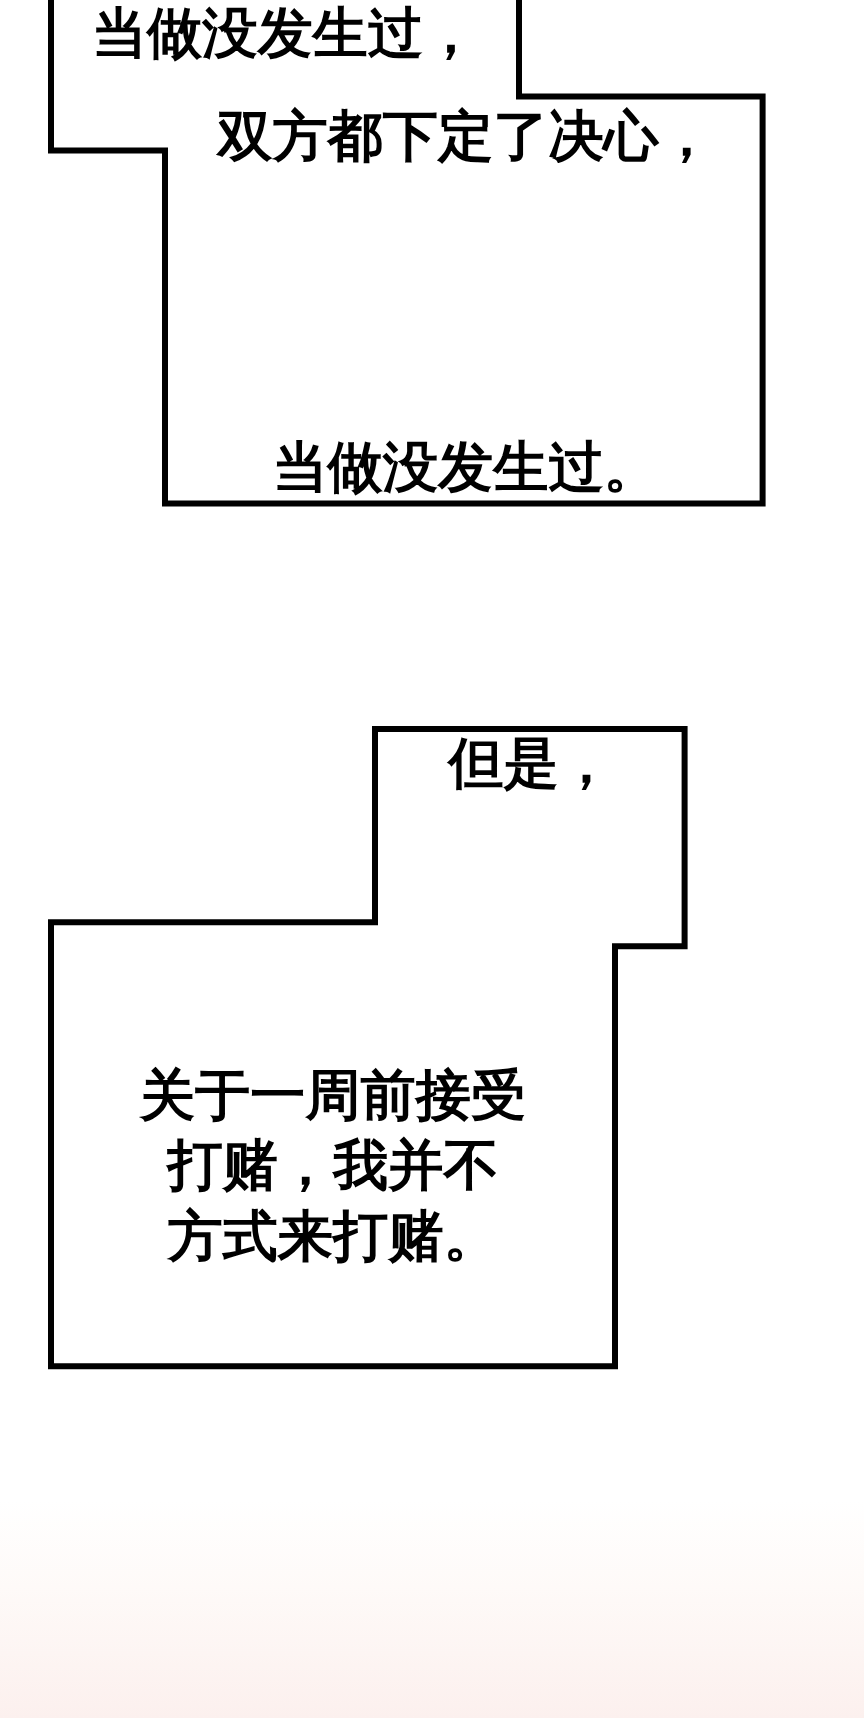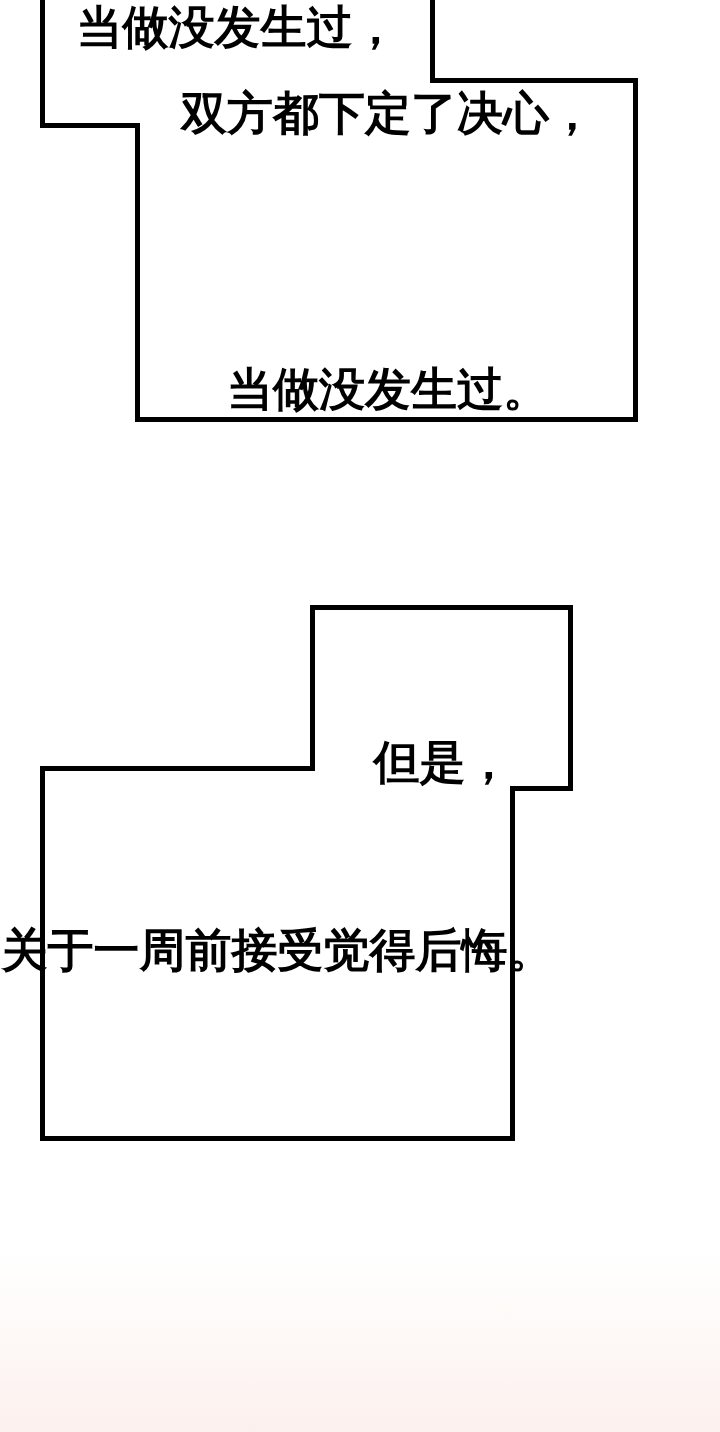--- a/index.html
+++ b/index.html
@@ -52,32 +52,32 @@
     align-items: center;
     line-height: 60px;
   }
   .text-third {
     left: 315px;
     top: 610px;
     width: 255px;
     height: 178px;
     display: flex;
     justify-content: center;
-    align-items: flex-end;
+    align-items: flex-start;
     line-height: 52px;
   }
   .text-fourth {
     left: 45px;
-    top: 750px;
+    top: 771px;
     width: 465px;
     height: 365px;
     box-sizing: border-box;
     padding-top: 36px;
     display: flex;
-    flex-direction: row;
+    flex-direction: column;
     justify-content: center;
     align-items: center;
     line-height: 59px;
   }
   .bottom-gradient {
     position: absolute;
     left: 0;
     top: 1250px;
     width: 720px;
     height: 182px;
@@ -100,18 +100,19 @@
     <span class="line">双方都下定了决心，</span>
     <span class="line">当做没发生过。</span>
   </div>
 
   <div class="bubble-text text-third">
     <span class="line">但是，</span>
   </div>
 
   <div class="bubble-text text-fourth">
     <span class="line">关于一周前接受</span>
-    <span class="line">觉得后悔。</span>
+    <span class="line">打赌，我并不</span>
+    <span class="line">方式来打赌。</span>
   </div>
 
   <div class="bottom-gradient"></div>
 
 </div>
 
 </body></html>

